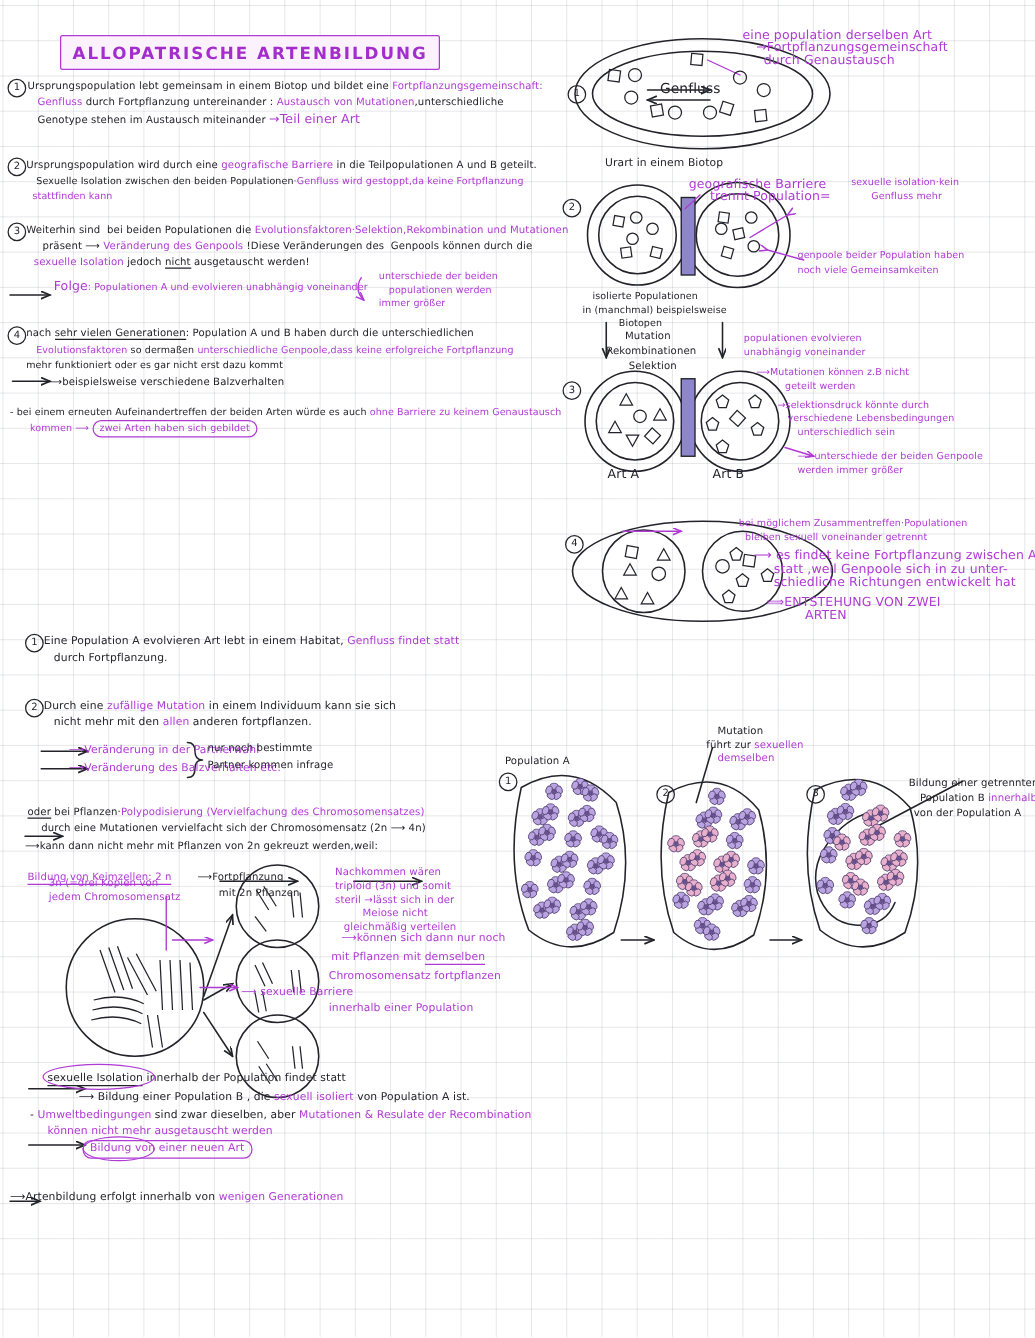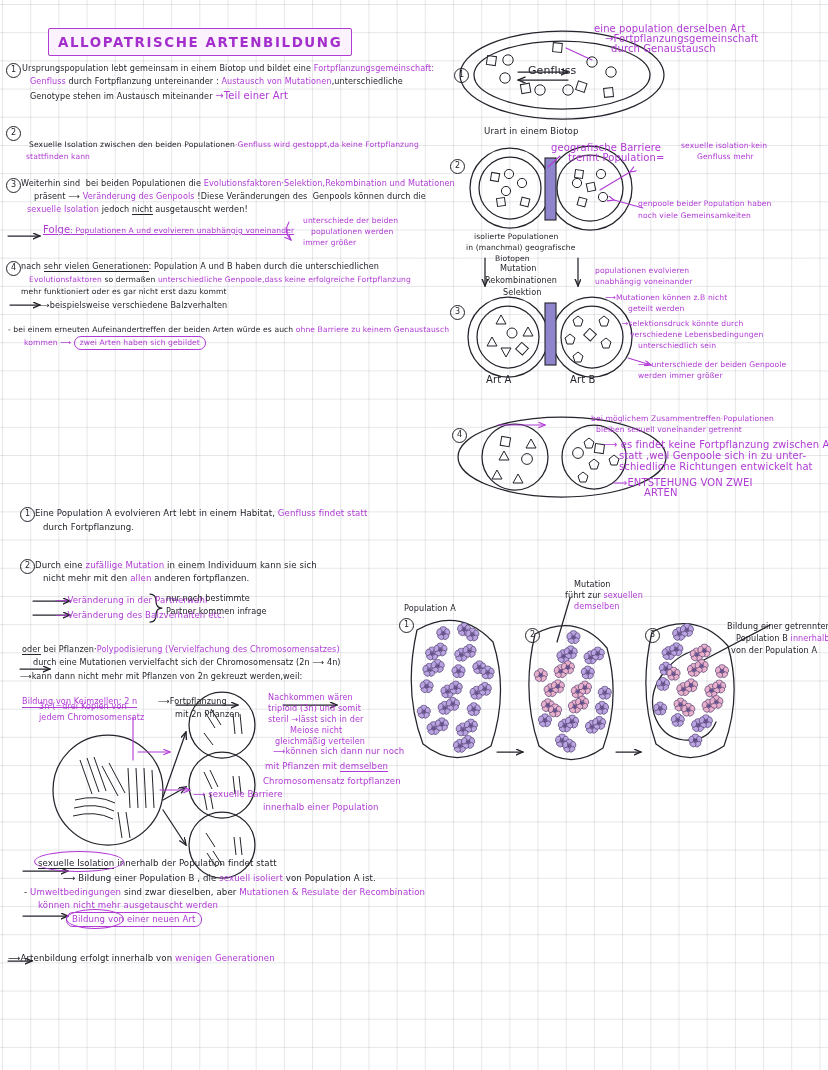--- a/index.html
+++ b/index.html
@@ -273,28 +273,29 @@
   <div class="heading-box" style="left:48px; top:28px;">
     <span class="htxt">ALLOPATRISCHE ARTENBILDUNG</span>
   </div>
 
   <div class="cnum" style="left:6px; top:63px;">1</div>
   <div class="ink blk t8" style="left:22px; top:64px;"><span>Ursprungspopulation lebt gemeinsam in einem Biotop und bildet eine </span><span class="pur">Fortpflanzungsgemeinschaft:</span></div>
   <div class="ink blk t8" style="left:30px; top:77px;"><span class="pur">Genfluss</span><span> durch Fortpflanzung untereinander : </span><span class="pur">Austausch von Mutationen</span><span>,unterschiedliche</span></div>
   <div class="ink blk t8" style="left:30px; top:90px;"><span>Genotype stehen im Austausch miteinander </span><span class="pur t7">→Teil einer Art</span></div>
 
   <div class="cnum" style="left:6px; top:126px;">2</div>
+  <div class="ink blk t8" style="left:21px; top:127px;"><span>Ursprungspopulation wird durch eine </span><span class="pur">geografische Barriere</span><span> in die Teilpopulationen A und B geteilt.</span></div>
   <div class="ink blk t75" style="left:29px; top:140px;"><span>Sexuelle Isolation</span><span> zwischen den beiden Population</span><span>en</span><span class="pur">·Genfluss wird gestoppt,da keine Fortpflanzung</span></div>
   <div class="ink pur t75" style="left:26px; top:152px;">stattfinden kann</div>
 
   <div class="cnum" style="left:6px; top:178px;">3</div>
   <div class="ink blk t8" style="left:21px; top:179px;"><span>Weiterhin sind  bei beiden Populationen die </span><span class="pur">Evolutionsfaktoren·Selektion,Rekombination und Mutationen</span></div>
   <div class="ink blk t8" style="left:34px; top:192px;"><span>präsent ⟶ </span><span class="pur">Veränderung des Genpools</span><span> !Diese Veränderungen des  Genpools können durch die</span></div>
   <div class="ink blk t8" style="left:27px; top:205px;"><span class="pur">sexuelle Isolation</span><span> jedoch </span><span class="underline-b">nicht</span><span> ausgetauscht werden!</span></div>
-  <div class="ink pur t75" style="left:43px; top:224px;text-decoration:underline;"><span class="t7">Folge</span><span>: Populationen A und evolvieren unabhängig voneinander</span></div>
+  <div class="ink pur t75" style="left:43px; top:224px;"><span class="t7">Folge</span><span>: Populationen A und evolvieren unabhängig voneinander</span></div>
   <div class="ink pur t75" style="left:303px; top:216px;">unterschiede der beiden</div>
   <div class="ink pur t75" style="left:311px; top:227px;">populationen werden</div>
   <div class="ink pur t75" style="left:303px; top:238px;">immer größer</div>
 
   <div class="cnum" style="left:6px; top:261px;">4</div>
   <div class="ink blk t8" style="left:21px; top:262px;"><span>nach </span><span class="underline-b">sehr vielen Generationen</span><span>: Population A und B haben durch die unterschiedlichen</span></div>
   <div class="ink blk t75" style="left:29px; top:275px;"><span class="pur">Evolutionsfaktoren</span><span> so dermaßen </span><span class="pur">unterschiedliche Genpoole,dass keine erfolgreiche Fortpflanzung</span></div>
   <div class="ink blk t75" style="left:21px; top:287px;">mehr funktioniert oder es gar nicht erst dazu kommt</div>
   <div class="ink blk t8" style="left:38px; top:301px;">⟶beispielsweise verschiedene Balzverhalten</div>
   <div class="ink blk t75" style="left:8px; top:325px;"><span>- bei einem erneuten Aufeinandertreffen der beiden Arten</span><span> würde es auch </span><span class="pur">ohne Barriere zu keinem Genaustausch</span></div>
@@ -308,21 +309,21 @@
   <div class="ink pur t7" style="left:611px; top:43px;">durch Genaustausch</div>
 
   <div class="cnum" style="left:450px; top:159px;">2</div>
   <div class="ink pur t7" style="left:551px; top:142px;">geografische Barriere</div>
   <div class="ink pur t7" style="left:568px; top:152px;">trennt Population=</div>
   <div class="ink pur t75" style="left:681px; top:141px;">sexuelle isolation·kein</div>
   <div class="ink pur t75" style="left:697px; top:152px;">Genfluss mehr</div>
   <div class="ink pur t75" style="left:638px; top:199px;">genpoole beider Population haben</div>
   <div class="ink pur t75" style="left:638px; top:211px;">noch viele Gemeinsamkeiten</div>
   <div class="ink blk t75" style="left:474px; top:232px;">isolierte Populationen</div>
-  <div class="ink blk t75" style="left:466px; top:243px;">in (manchmal) geografische</div>
+  <div class="ink blk t75" style="left:466px; top:243px;">in (manchmal) beispielsweise</div>
   <div class="ink blk t75" style="left:495px; top:254px;">Biotopen</div>
 
   <div class="cnum" style="left:450px; top:305px;">3</div>
   <div class="ink blk t8" style="left:500px; top:264px;">Mutation</div>
   <div class="ink blk t8" style="left:485px; top:276px;">Rekombinationen</div>
   <div class="ink blk t8" style="left:503px; top:288px;">Selektion</div>
   <div class="ink blk t10" style="left:486px; top:374px;">Art A</div>
   <div class="ink blk t10" style="left:570px; top:374px;">Art B</div>
   <div class="ink pur t75" style="left:595px; top:266px;">populationen evolvieren</div>
   <div class="ink pur t75" style="left:595px; top:277px;">unabhängig voneinander</div>

